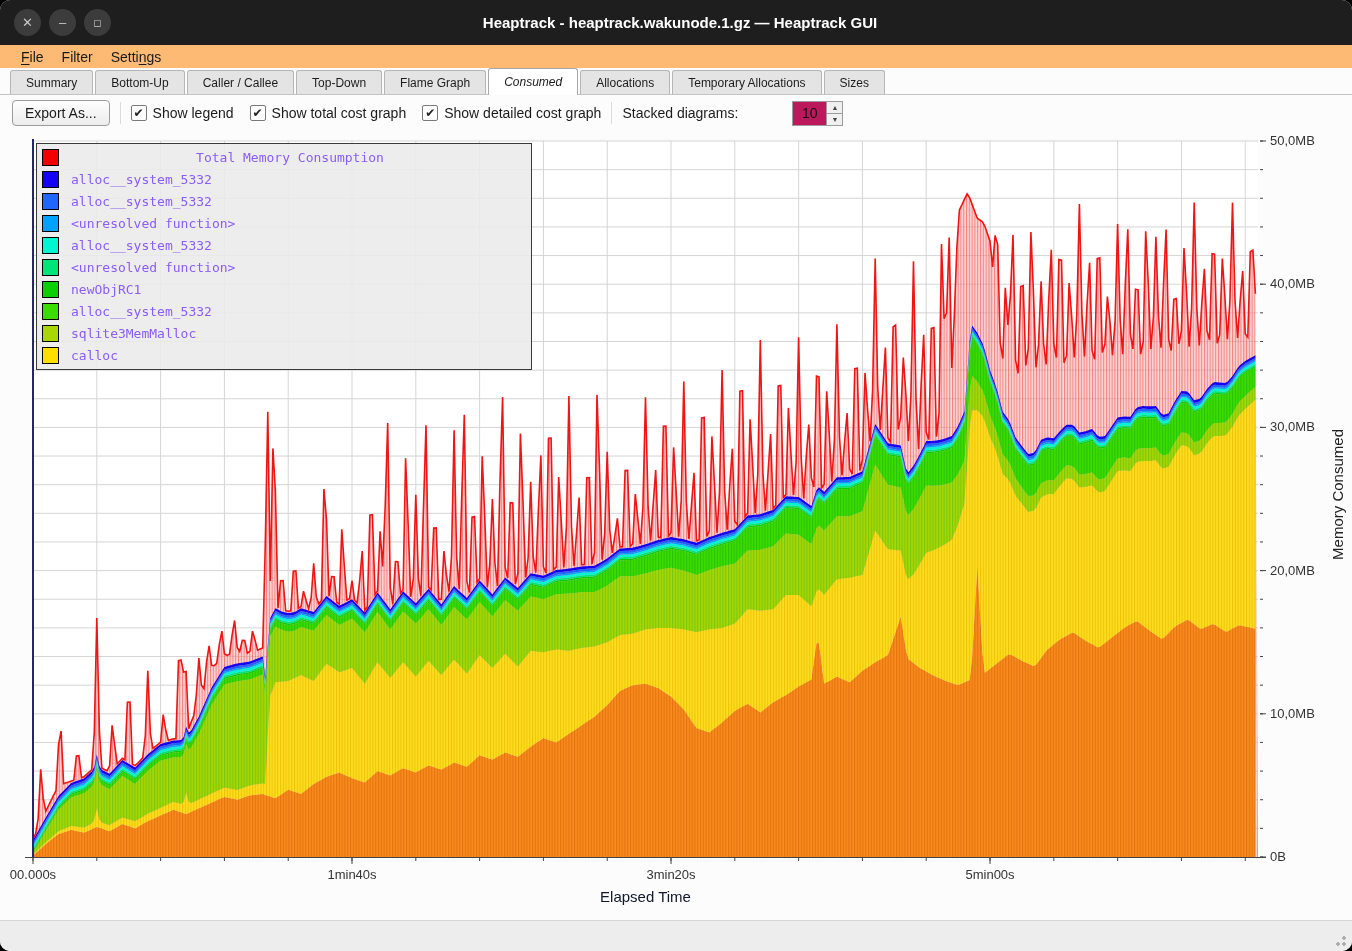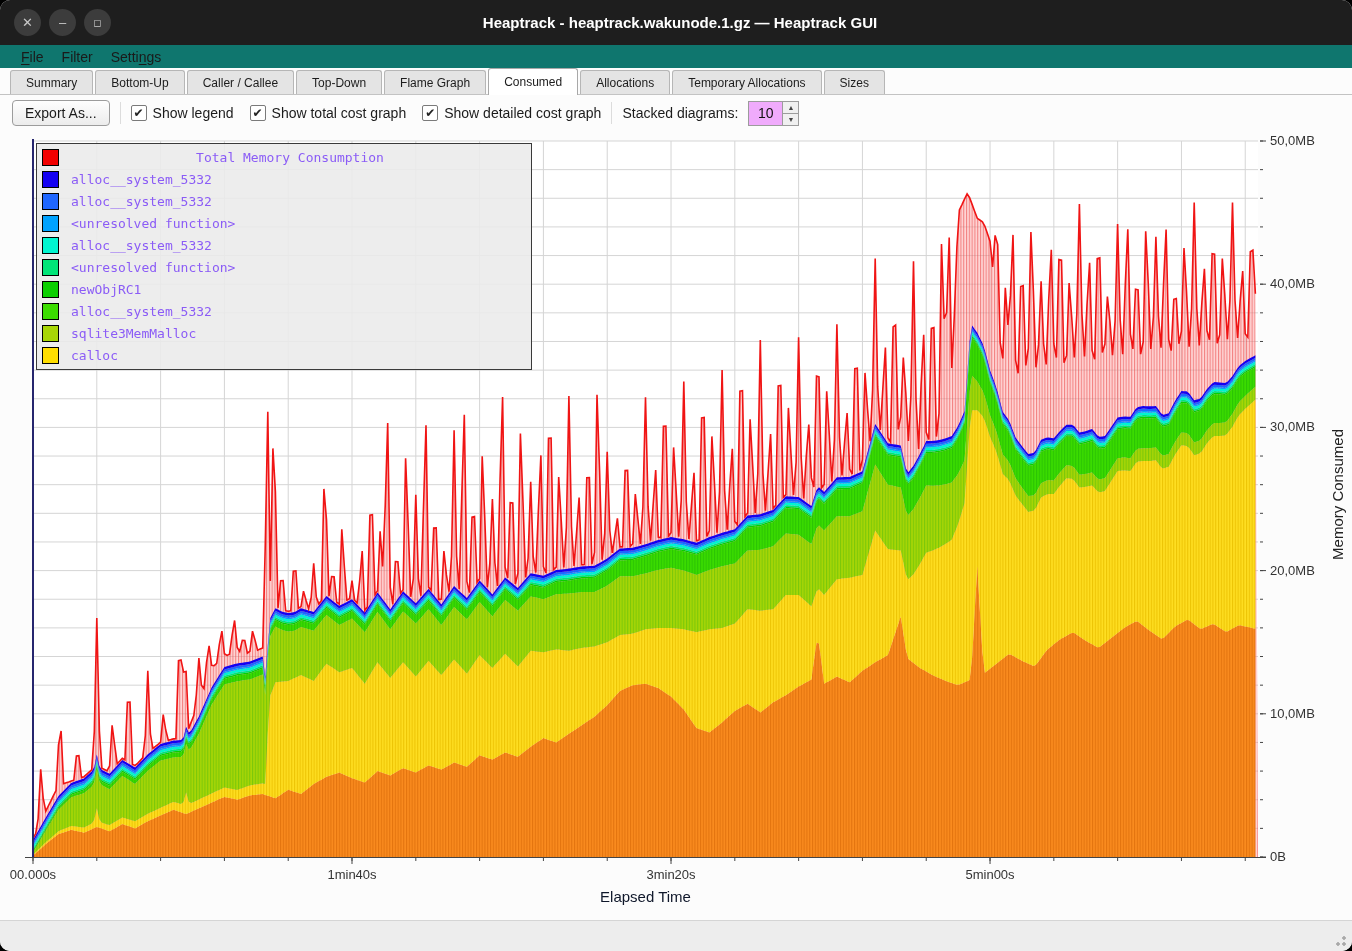--- a/index.html
+++ b/index.html
@@ -11,43 +11,43 @@
   
   .titlebar { position:relative; height:45px; background:#1e1e1e; }
   .win-controls { position:absolute; left:14px; top:9px; display:flex; gap:8px; }
   .wbtn { width:27px; height:27px; border-radius:50%; background:#3c3c3c; color:#c9c9c9;
           display:flex; align-items:center; justify-content:center; font-size:13px; cursor:default; }
   .wbtn.sq { font-size:10px; }
   .wtitle { position:absolute; left:8px; right:0; top:0; height:45px; display:flex;
             align-items:center; justify-content:center; color:#fff; font-weight:bold; font-size:15px; }
 
   
-  .menubar { height:23px; background:#0f766e; display:flex; align-items:center; padding-left:12px; }
+  .menubar { height:23px; background:#fdba74; display:flex; align-items:center; padding-left:12px; }
   .menu-item { padding:1px 9px; font-size:14px; color:#1a1a1a; border-radius:3px; }
   .menu-item u { text-decoration:underline; text-underline-offset:2px; }
 
   
   .tabbar { height:27px; background:#fcfcfc; display:flex; align-items:flex-end;
             padding-left:10px; border-bottom:1px solid #c3c3c3; }
   .tab { height:24px; padding:0 15px; display:flex; align-items:center; font-size:12px; color:#1c1c1c;
          background:#e4e4e4; border:1px solid #b6b6b6; border-bottom:none;
          border-radius:3px 3px 0 0; margin-right:2px; position:relative; }
-  .tab.active { height:27px; background:#ffffff; border-color:#a8a8a8; z-index:2; margin-bottom:-1px; }
+  .tab.active { height:27px; background:#ffffff; border-color:#a8a8a8; z-index:2; margin-bottom:-1px;font-style:italic; }
 
   
   .toolbar { height:36px; background:#fcfcfc; display:flex; align-items:center; padding-left:12px; gap:10px; }
   .tb-btn { font-family:"Liberation Sans",sans-serif; font-size:14px; color:#1b1b1b; padding:4px 12px;
             border:1px solid #9c9c9c; border-radius:4px; background:linear-gradient(#fefefe,#ececec); }
   .tb-sep { width:1px; height:22px; background:#dcdcdc; }
   .chk { display:flex; align-items:center; gap:6px; font-size:14px; color:#1b1b1b; }
   .chk .box { width:16px; height:16px; background:#fff; border:1px solid #7a7a7a; border-radius:2px;
               display:flex; align-items:center; justify-content:center; font-size:12px; color:#222; }
   .spin-wrap { display:flex; align-items:center; }
-  .spin-field { width:34px; height:25px; border:1px solid #9c9c9c; border-right:none; background:#f0abfc;
-                text-align:center; font-size:14px; color:#111; font-family:"Liberation Sans",sans-serif; }
+  .spin-field { width:34px; height:25px; border:1px solid #9c9c9c; border-right:none; background:#be185d;
+                text-align:center; font-size:14px; color:#111; font-family:"Liberation Sans",sans-serif;margin-left:44px; }
   .spin-btns { display:flex; flex-direction:column; }
   .spin-btns div { width:17px; height:12.5px; border:1px solid #9c9c9c; background:#f0f0f0; color:#444;
                    font-size:7px; display:flex; align-items:center; justify-content:center; }
   .spin-btns div:first-child { border-bottom:none; }
   .tb-label { font-size:14px; color:#1b1b1b; }
 
   
   .pane { position:relative; height:789px; background:#fcfcfc; }
   .pane svg { position:absolute; left:0; top:0; }
   .legend { position:absolute; left:36px; top:12px; width:496px; border:1px solid #3a3a3a;

